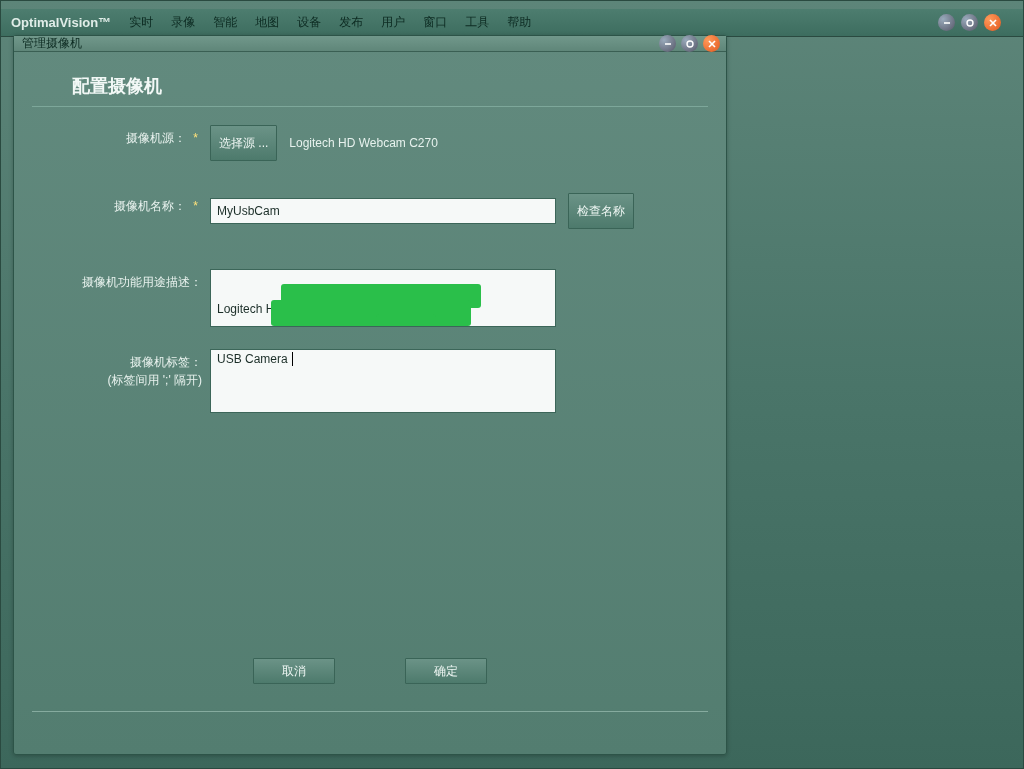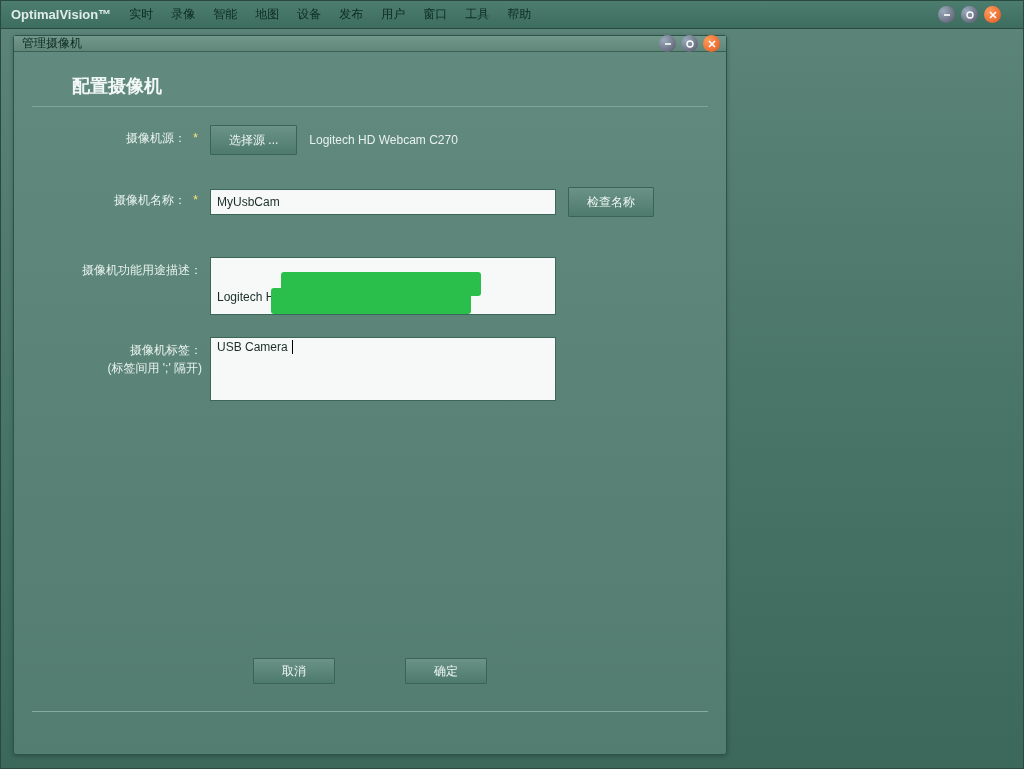--- a/index.html
+++ b/index.html
@@ -14,20 +14,21 @@
       position: relative;
       border: 1px solid #2a4a40;
     }
     .titlebar {
       height: 28px;
       background: linear-gradient(to bottom, #4d7d6f 0%, #3d6d5f 100%);
       border-bottom: 1px solid #2a4a40;
       display: flex;
       align-items: center;
       padding: 0 22px 0 10px;
+      margin-top: 8px;
     }
     .app-title {
       font-weight: bold;
       font-size: 13px;
       color: #e0ede8;
       margin-right: 18px;
     }
     .menu {
       display: flex;
       gap: 18px;
@@ -105,22 +106,22 @@
       padding-right: 8px;
       line-height: 1.5;
     }
     .req { color: #ffe27a; margin: 0 4px; }
     .form-ctl { display: flex; align-items: center; gap: 12px; }
 
     .btn {
       background: linear-gradient(to bottom, #6b9387 0%, #4d7a6c 100%);
       border: 1px solid #3a6457;
       color: #eef6f3;
-      height: 30px;
-      padding: 0 18px;
+      height: 36px;
+      padding: 0 8px;
       font-size: 12px;
       display: inline-flex;
       align-items: center;
       cursor: pointer;
       border-radius: 1px;
     }
     .btn.big {
       height: 26px;
       padding: 0 28px;
     }

